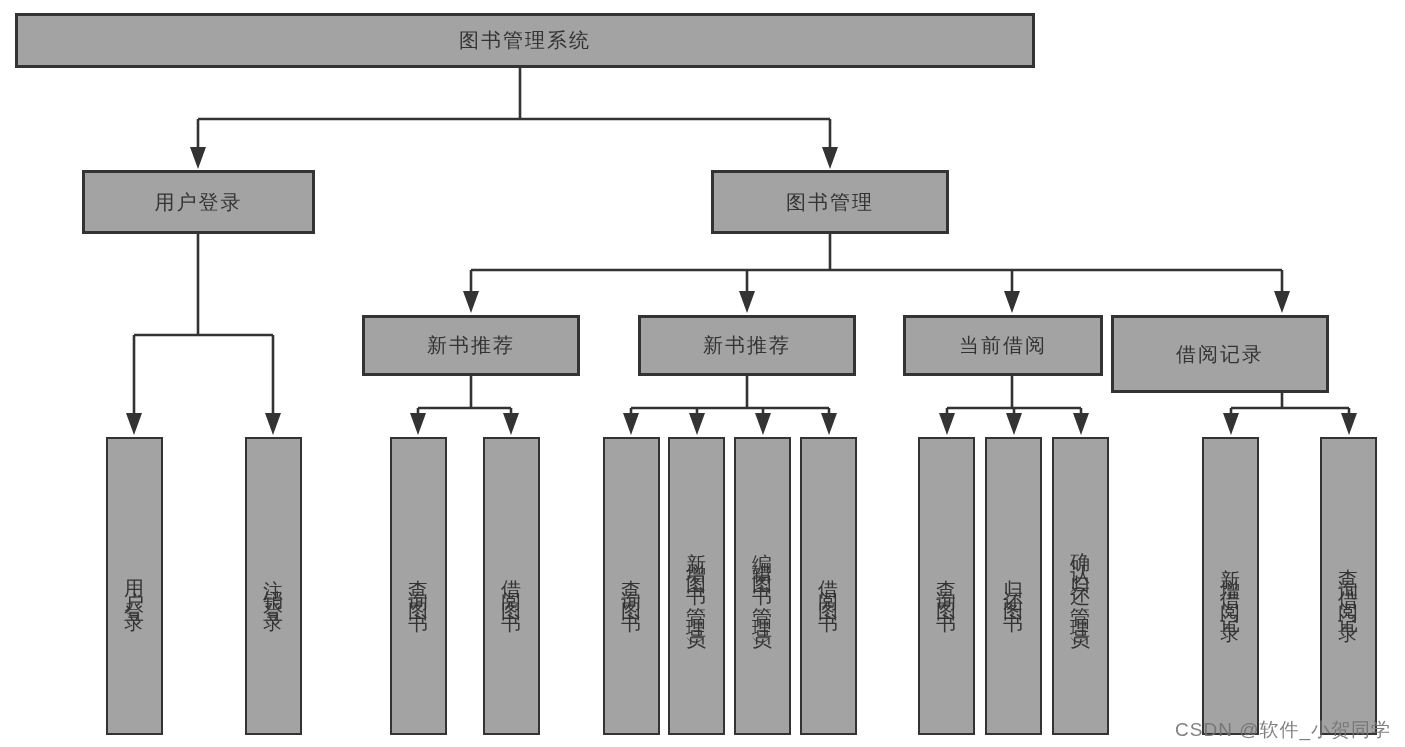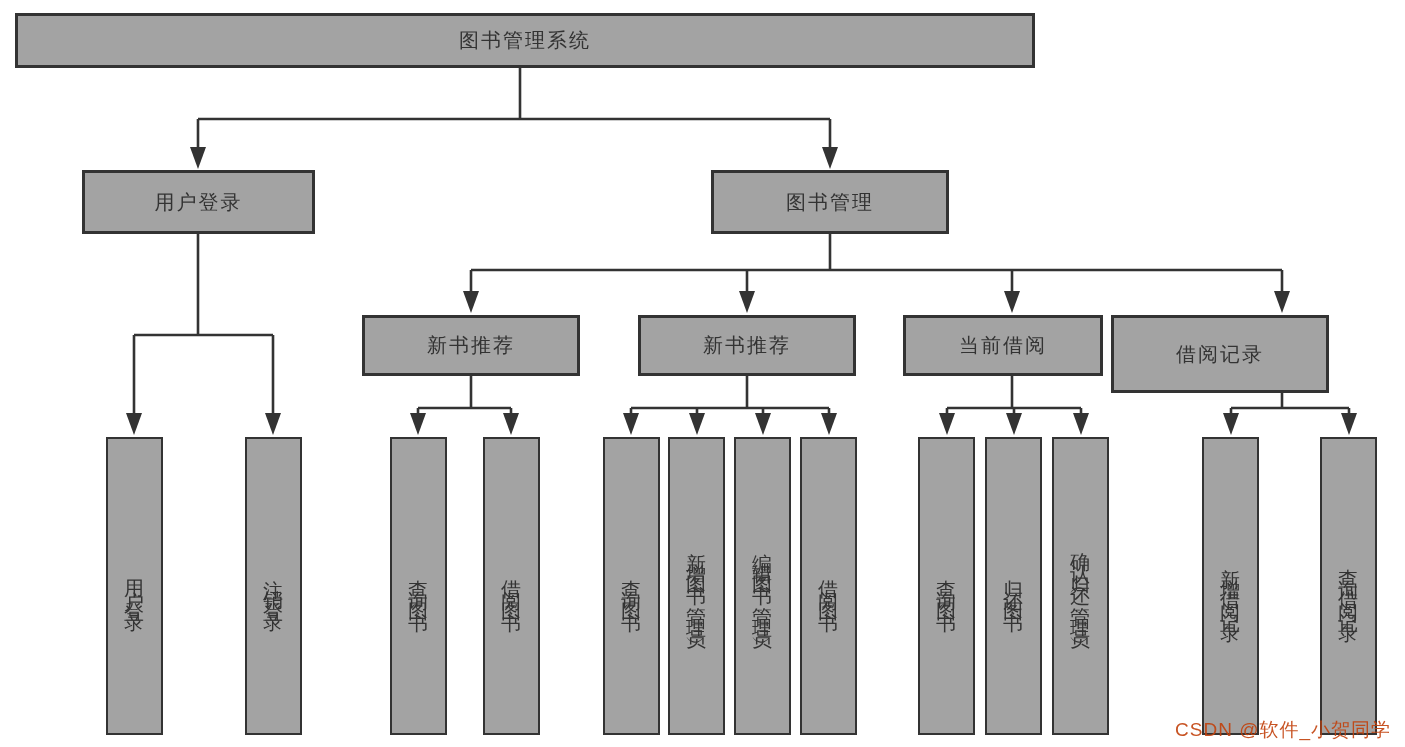--- a/index.html
+++ b/index.html
@@ -13,21 +13,21 @@
     display:flex;align-items:center;justify-content:center;color:#333;
   }
   .hlabel{font-size:20px;letter-spacing:2px;white-space:nowrap;}
   .leaf{top:437px;width:57px;height:298px;border-width:2.6px;}
   .vtext{
     writing-mode:vertical-rl;text-orientation:mixed;
     font-size:20px;letter-spacing:11px;line-height:1;color:#333;
   }
   .watermark{
     position:absolute;right:14px;bottom:4px;font-size:19px;letter-spacing:1px;
-    color:#c2410c;opacity:.9;white-space:nowrap;z-index:5;
+    color:#737373;opacity:.9;white-space:nowrap;z-index:5;
   }
 </style>
 </head>
 <body>
 
 <div class="stage">
 
   <svg width="1405" height="747" viewBox="0 0 1405 747">
     <g stroke="#333" stroke-width="2.6" fill="none">
 

